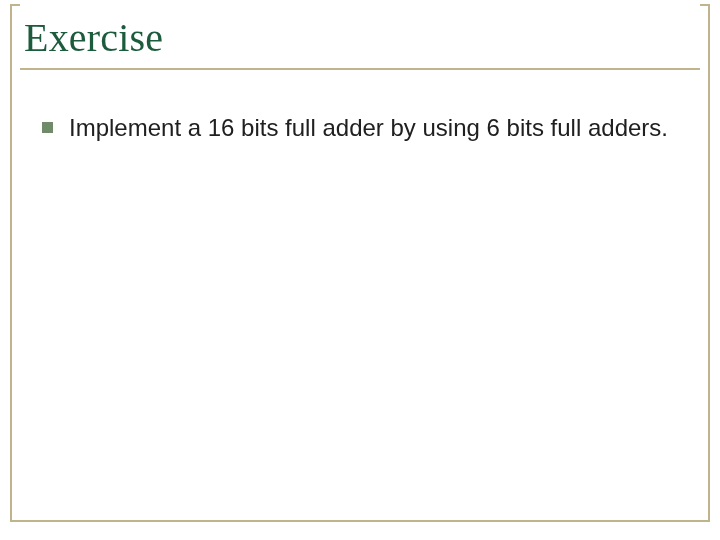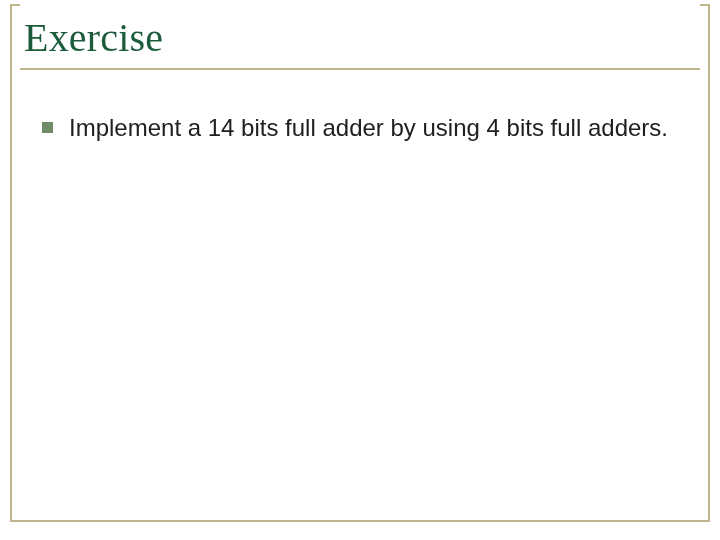--- a/index.html
+++ b/index.html
@@ -97,17 +97,17 @@
 
   <div class="title-wrap">
     <div class="title-mask"></div>
     <div class="title-underline"></div>
     <div class="title">Exercise</div>
   </div>
 
   <div class="body">
     <div class="bullet-item">
       <div class="bullet-marker"></div>
-      <div class="bullet-text">Implement a 14 bits full adder by using 4 bits full adders.</div>
+      <div class="bullet-text">Implement a 16 bits full adder by using 6 bits full adders.</div>
     </div>
   </div>
 
 </div>
 
 </body></html>

